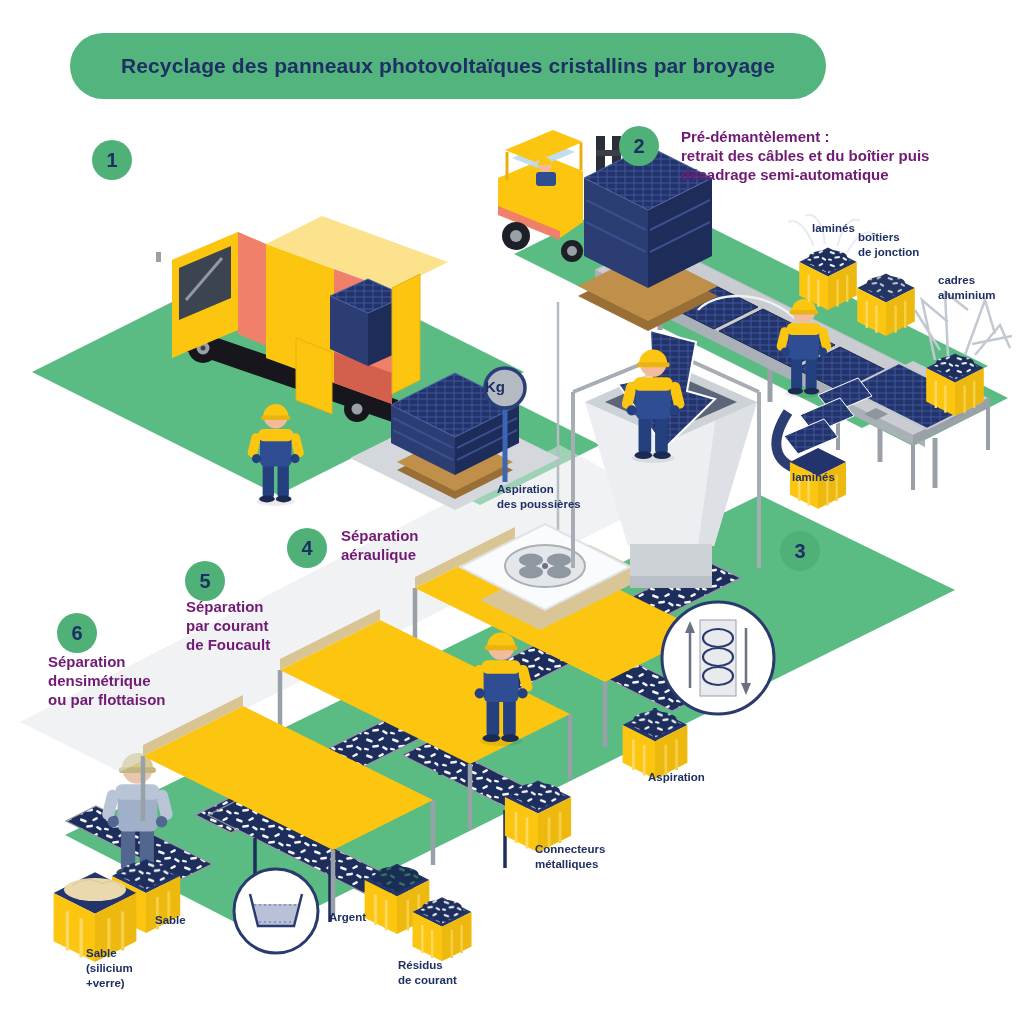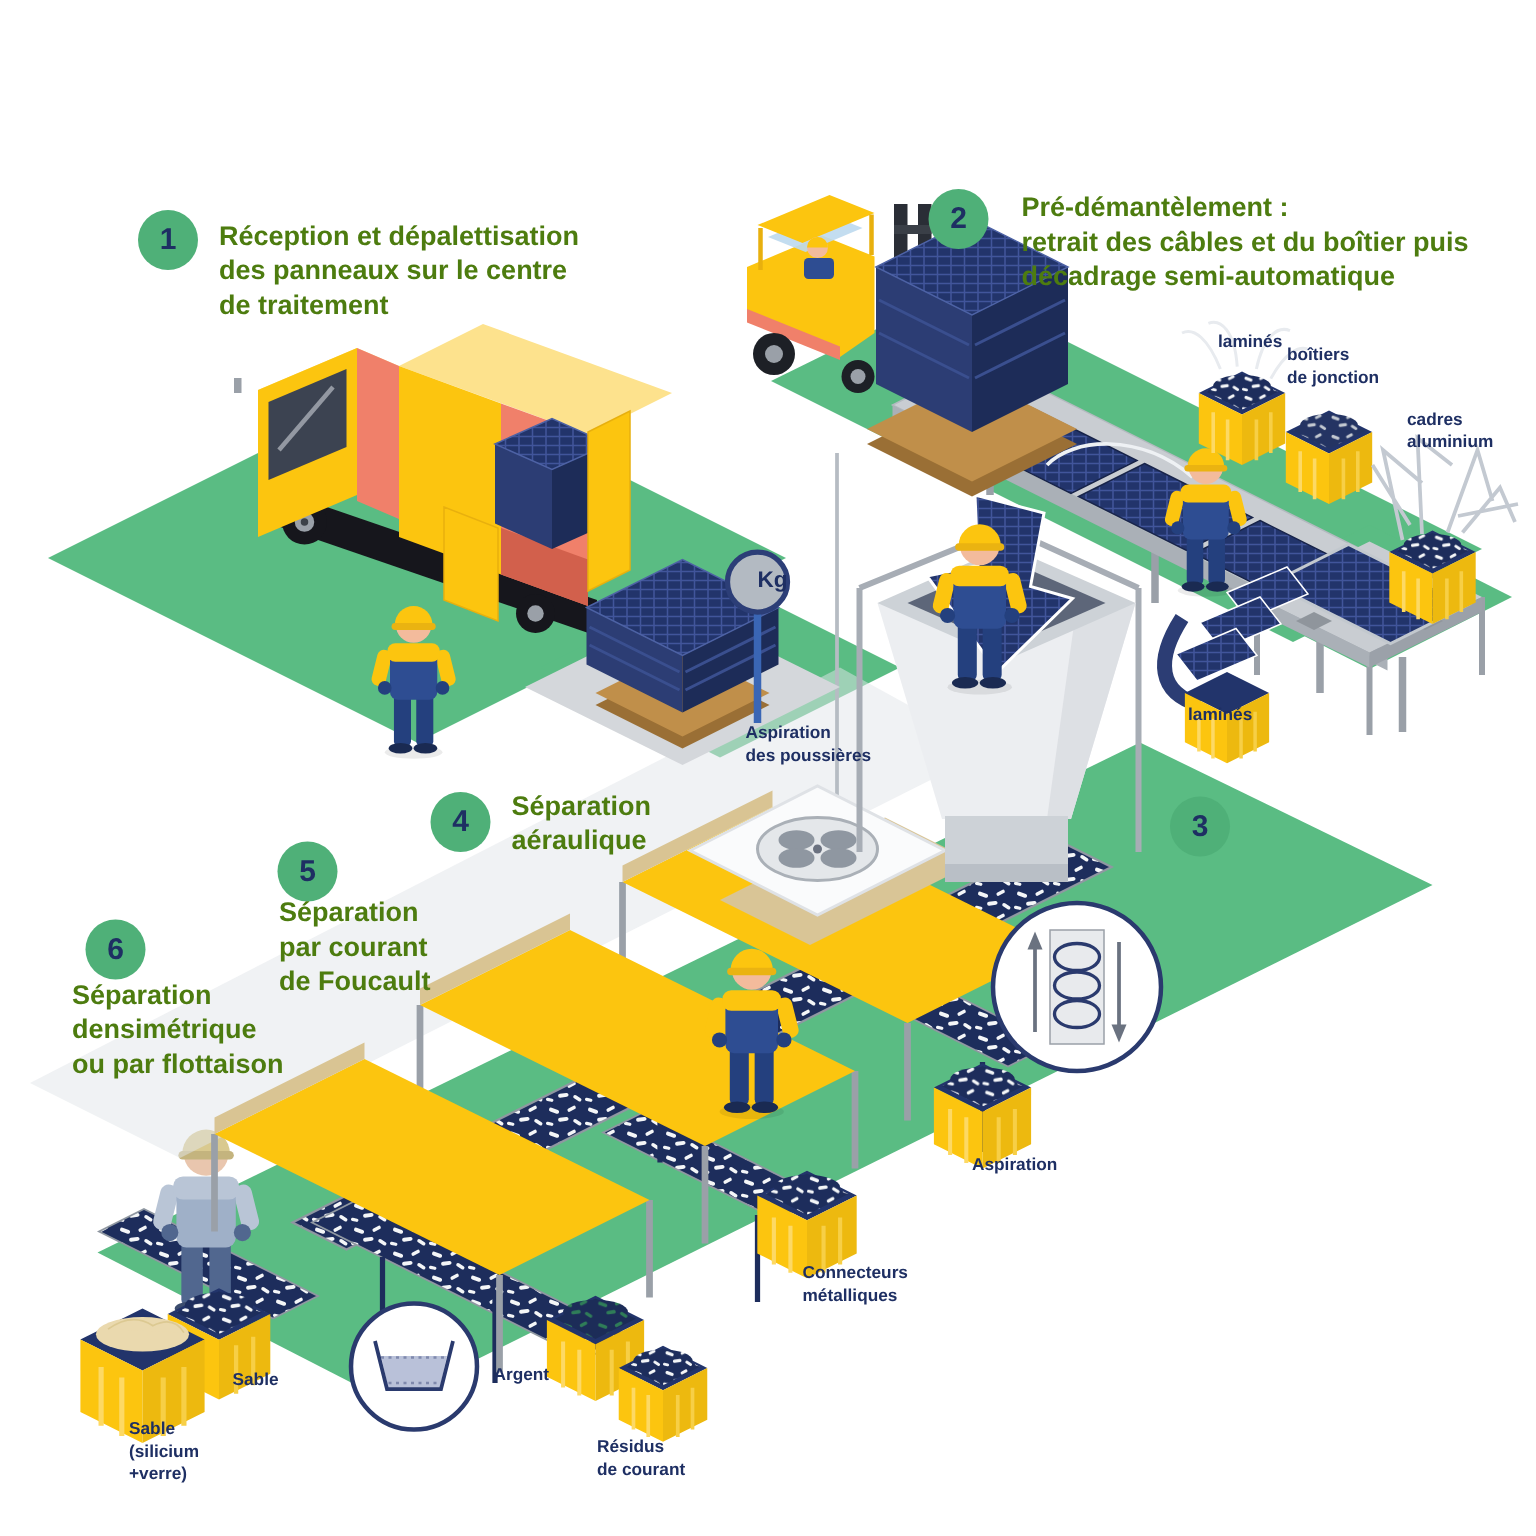--- a/index.html
+++ b/index.html
@@ -4,23 +4,23 @@
 <style>
   html,body{margin:0;padding:0;background:#ffffff;}
   .canvas{position:relative;width:1024px;height:1024px;background:#fff;overflow:hidden;
           font-family:"Liberation Sans",sans-serif;color:#1e2f63;}
   .art{position:absolute;left:0;top:0;width:1024px;height:1024px;}
   .banner{position:absolute;left:70px;top:33px;width:756px;height:66px;border-radius:34px;
           background:#53b57d;display:flex;align-items:center;justify-content:center;
           font-size:21px;font-weight:700;color:#1e2f63;letter-spacing:.1px;}
   .badge{position:absolute;width:40px;height:40px;border-radius:50%;background:#4fb078;
          display:flex;align-items:center;justify-content:center;font-size:20px;font-weight:700;color:#1e2f63;}
-  .step-text{position:absolute;font-size:18px;font-weight:700;line-height:1.28;white-space:pre-line;color:#4d7c0f;}
+  .step-text{position:absolute;font-size:15px;font-weight:700;line-height:1.28;white-space:pre-line;color:#701a75;}
   .lbl{position:absolute;font-size:11.5px;font-weight:700;line-height:1.3;white-space:pre-line;color:#1e2f63;}
-  .kg{position:absolute;left:485px;top:378px;width:40px;text-align:right;font-size:15px;font-weight:700;color:#1e2f63;}
+  .kg{position:absolute;left:485px;top:378px;width:40px;text-align:left;font-size:15px;font-weight:700;color:#1e2f63;}
 </style>
 </head>
 <body>
 
 <div class="canvas">
 
 <svg class="art" viewBox="0 0 1024 1024" xmlns="http://www.w3.org/2000/svg">
   <defs>
     <pattern id="patGrid" width="18" height="12" patternUnits="userSpaceOnUse">
       <rect width="18" height="12" fill="#22346b"></rect>
@@ -356,31 +356,31 @@
     <polygon points="741,683 751,683 746,695" fill="#6a7280"></polygon>
   </g>
   <g>
     <circle cx="276" cy="911" r="42" fill="#ffffff" stroke="#2a3a6e" stroke-width="3"></circle>
     <polygon points="254,904 298,904 293,926 259,926" fill="#b9c1d9"></polygon>
     <path d="M 250,894 L 258,926 L 294,926 L 302,894" fill="none" stroke="#2a3a6e" stroke-width="2.5"></path>
     <path d="M 254,905 H 298 M 259,922 H 293" stroke="#7f89ad" stroke-width="1.6" stroke-dasharray="2 3"></path>
   </g>
 </svg>
 
+<div class="banner">
+  <span>Recyclage des panneaux photovoltaïques cristallins par broyage</span>
+</div>
 
 <div class="badge" style="left:92px;top:140px">1</div>
 <div class="badge" style="left:619px;top:126px">2</div>
 <div class="badge" style="left:780px;top:531px">3</div>
 <div class="badge" style="left:287px;top:528px">4</div>
 <div class="badge" style="left:185px;top:561px">5</div>
 <div class="badge" style="left:57px;top:613px">6</div>
 
-<div class="step-text" style="left:146px;top:146px">Réception et dépalettisation
-des panneaux sur le centre
-de traitement</div>
 <div class="step-text" style="left:681px;top:127px">Pré-démantèlement :
 retrait des câbles et du boîtier puis
 décadrage semi-automatique</div>
 <div class="step-text" style="left:341px;top:526px">Séparation
 aéraulique</div>
 <div class="step-text" style="left:186px;top:597px">Séparation
 par courant
 de Foucault</div>
 <div class="step-text" style="left:48px;top:652px">Séparation
 densimétrique

